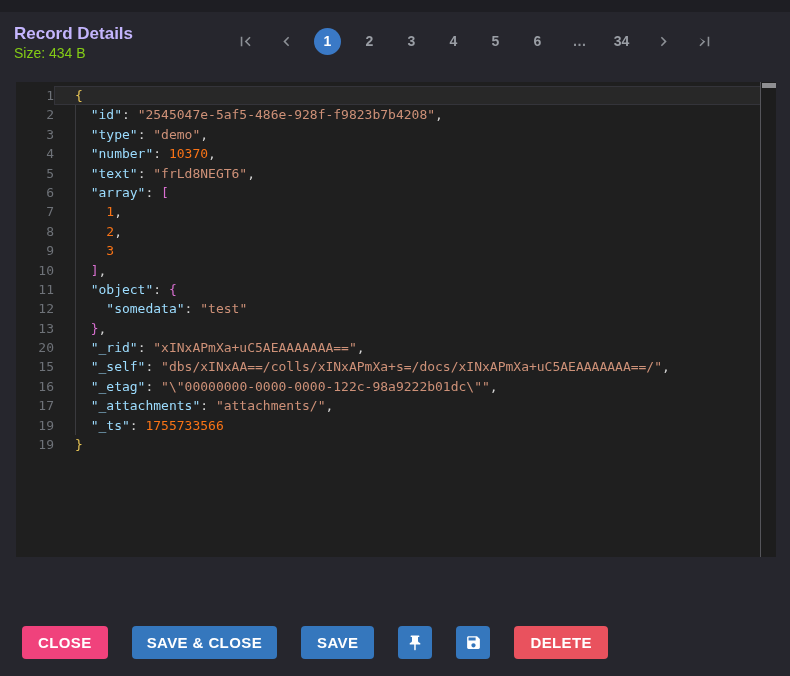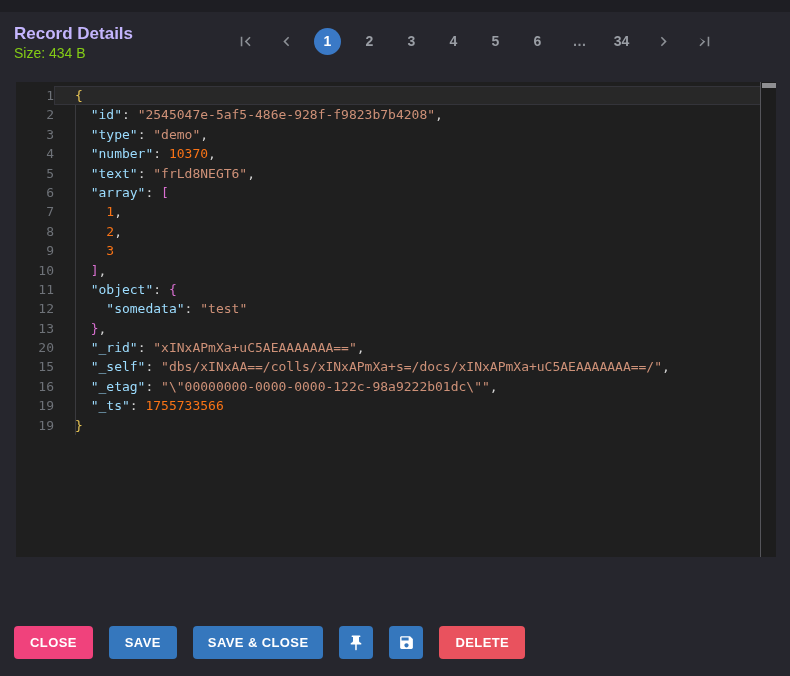--- a/index.html
+++ b/index.html
@@ -32,22 +32,22 @@
   .code-line.active .line-body{background:rgba(255,255,255,0.045);
       box-shadow:inset 1px 0 0 #34343a, inset 0 1px 0 #34343a, inset 0 -1px 0 #34343a;}
   .t-b1{color:#e8c555}.t-b2{color:#d86fd0}.t-k{color:#9cdcfe}.t-p{color:#d4d4d4}
   .t-s{color:#ce9178}.t-num{color:#f97316}
   .sb-track{position:absolute;right:0;top:0;width:15px;height:100%;background:#1d1d1d;border-left:1px solid #55555a;}
   .sb-thumb{position:absolute;top:1px;left:1px;right:0;height:5px;background:#8f8f92;}
 
   
   .footer{position:absolute;left:14px;top:626px;display:flex;align-items:center;gap:16px;}
   .btn{height:33px;border:none;border-radius:4px;color:#fff;font-family:"Liberation Sans",sans-serif;
-       font-size:13px;font-weight:bold;letter-spacing:.4px;padding:0 16px;display:flex;align-items:center;
-       justify-content:center;gap:9px;cursor:pointer;}
+       font-size:15px;font-weight:bold;letter-spacing:.4px;padding:0 16px;display:flex;align-items:center;
+       justify-content:center;gap:9px;cursor:pointer;margin-left:8px;}
   .btn.wide{padding:0 15px;}
   .btn.icon-only{width:34px;padding:0;}
   .btn svg{fill:#ffffff;}
 </style>
 </head>
 <body>
 
 <div class="page">
   <div class="top-strip"></div>
 
@@ -148,37 +148,41 @@
         </div>
         <div class="code-line">
           <span class="ln">15</span>
           <span class="line-body"><span class="t-p">  </span><span class="t-k">"_self"</span><span class="t-p">: </span><span class="t-s">"dbs/xINxAA==/colls/xINxAPmXa+s=/docs/xINxAPmXa+uC5AEAAAAAAA==/"</span><span class="t-p">,</span></span>
         </div>
         <div class="code-line">
           <span class="ln">16</span>
           <span class="line-body"><span class="t-p">  </span><span class="t-k">"_etag"</span><span class="t-p">: </span><span class="t-s">"\"00000000-0000-0000-122c-98a9222b01dc\""</span><span class="t-p">,</span></span>
         </div>
         <div class="code-line">
+          <span class="ln">17</span>
+          <span class="line-body"><span class="t-p">  </span><span class="t-k">"_attachments"</span><span class="t-p">: </span><span class="t-s">"attachments/"</span><span class="t-p">,</span></span>
+        </div>
+        <div class="code-line">
           <span class="ln">19</span>
           <span class="line-body"><span class="t-p">  </span><span class="t-k">"_ts"</span><span class="t-p">: </span><span class="t-num">1755733566</span></span>
         </div>
         <div class="code-line">
           <span class="ln">19</span>
           <span class="line-body"><span class="t-b1">}</span></span>
         </div>
       </div>
     <div class="sb-track">
       <div class="sb-thumb"></div>
     </div>
   </div>
 
   <footer class="footer">
     <button class="btn pink" style="background: rgb(240, 66, 124);">CLOSE</button>
+    <button class="btn blue wide" style="background: rgb(53, 119, 189);">SAVE &amp; CLOSE</button>
     <button class="btn blue" style="background: rgb(53, 119, 189);">SAVE</button>
-    <button class="btn blue wide" style="background: rgb(53, 119, 189);">SAVE &amp; CLOSE</button>
     <button class="btn blue icon-only" style="background: rgb(53, 119, 189);">
       <svg width="18" height="18" viewBox="0 0 24 24">
           <path d="M16 9V4h1c.55 0 1-.45 1-1s-.45-1-1-1H7c-.55 0-1 .45-1 1s.45 1 1 1h1v5c0 1.66-1.34 3-3 3v2h5.97v7l1 1 1-1v-7H19v-2c-1.66 0-3-1.34-3-3z"></path>
         </svg>
     </button>
     <button class="btn blue icon-only" style="background: rgb(53, 119, 189);">
       <svg width="17" height="17" viewBox="0 0 24 24">
           <path fill-rule="evenodd" d="M17 3H5c-1.11 0-2 .9-2 2v14c0 1.1.89 2 2 2h14c1.1 0 2-.9 2-2V7l-4-4zm-5 16c-1.66 0-3-1.34-3-3s1.34-3 3-3 3 1.34 3 3-1.34 3-3 3zm3-10H5V5h10v4z"></path>
         </svg>
     </button>

